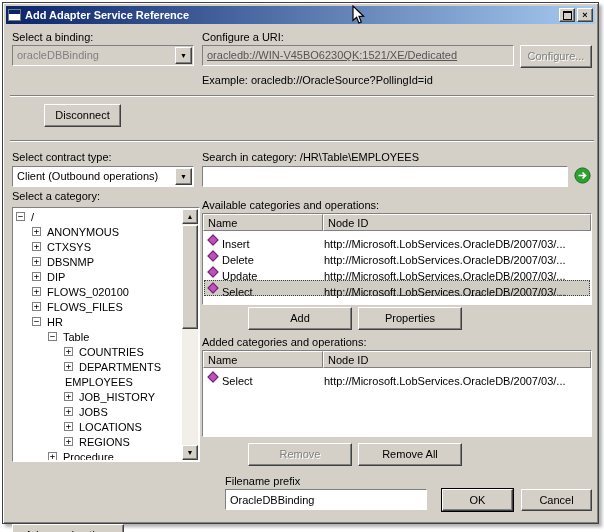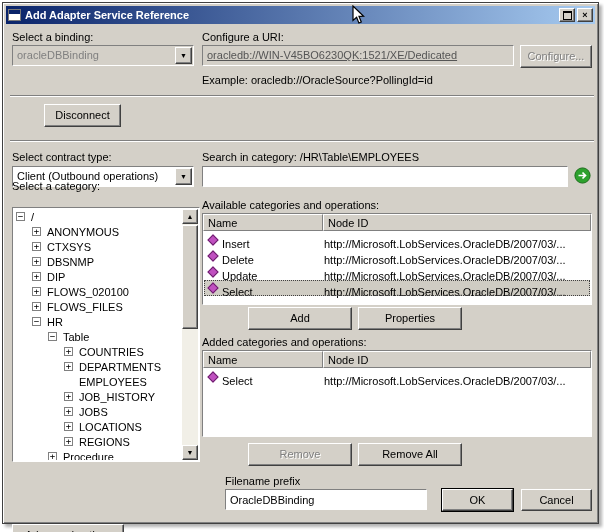--- a/index.html
+++ b/index.html
@@ -147,21 +147,21 @@
     </div>
 
     <input class="textbox" style="left: 196px; top: 142px; width: 366px;" value="">
     <span class="go-btn" style="left:568px;top:143px;">
       <svg width="17" height="17" viewBox="0 0 17 17">
         <circle cx="8.5" cy="8.5" r="7.6" fill="#2da12d" stroke="#1c6e1c" stroke-width="1"></circle>
         <path d="M4.5 8.5 h6 M8.5 5.5 l3 3 -3 3" stroke="#ffffff" stroke-width="1.7" fill="none"></path>
       </svg>
     </span>
 
-    <span class="lbl" style="left:6px;top:156px;">Select a category:</span>
+    <span class="lbl" style="left:6px;top:166px;">Select a category:</span>
     <div class="tree sunken" style="left:6px;top:183px;width:188px;height:255px;">
       <div class="tree-items">
           <div class="tree-row" style="padding-left: 2px;">
             <span class="expander">−</span>
             <span class="tree-label">/</span>
           </div>
           <div class="tree-row" style="padding-left: 18px;">
             <span class="expander">+</span>
             <span class="tree-label">ANONYMOUS</span>
           </div>
@@ -194,21 +194,21 @@
             <span class="tree-label">Table</span>
           </div>
           <div class="tree-row" style="padding-left: 50px;">
             <span class="expander">+</span>
             <span class="tree-label">COUNTRIES</span>
           </div>
           <div class="tree-row" style="padding-left: 50px;">
             <span class="expander">+</span>
             <span class="tree-label">DEPARTMENTS</span>
           </div>
-          <div class="tree-row" style="padding-left: 50px;">
+          <div class="tree-row" style="padding-left: 36px;">
             <span class="expander empty"></span>
             <span class="tree-label">EMPLOYEES</span>
           </div>
           <div class="tree-row" style="padding-left: 50px;">
             <span class="expander">+</span>
             <span class="tree-label">JOB_HISTORY</span>
           </div>
           <div class="tree-row" style="padding-left: 50px;">
             <span class="expander">+</span>
             <span class="tree-label">JOBS</span>

